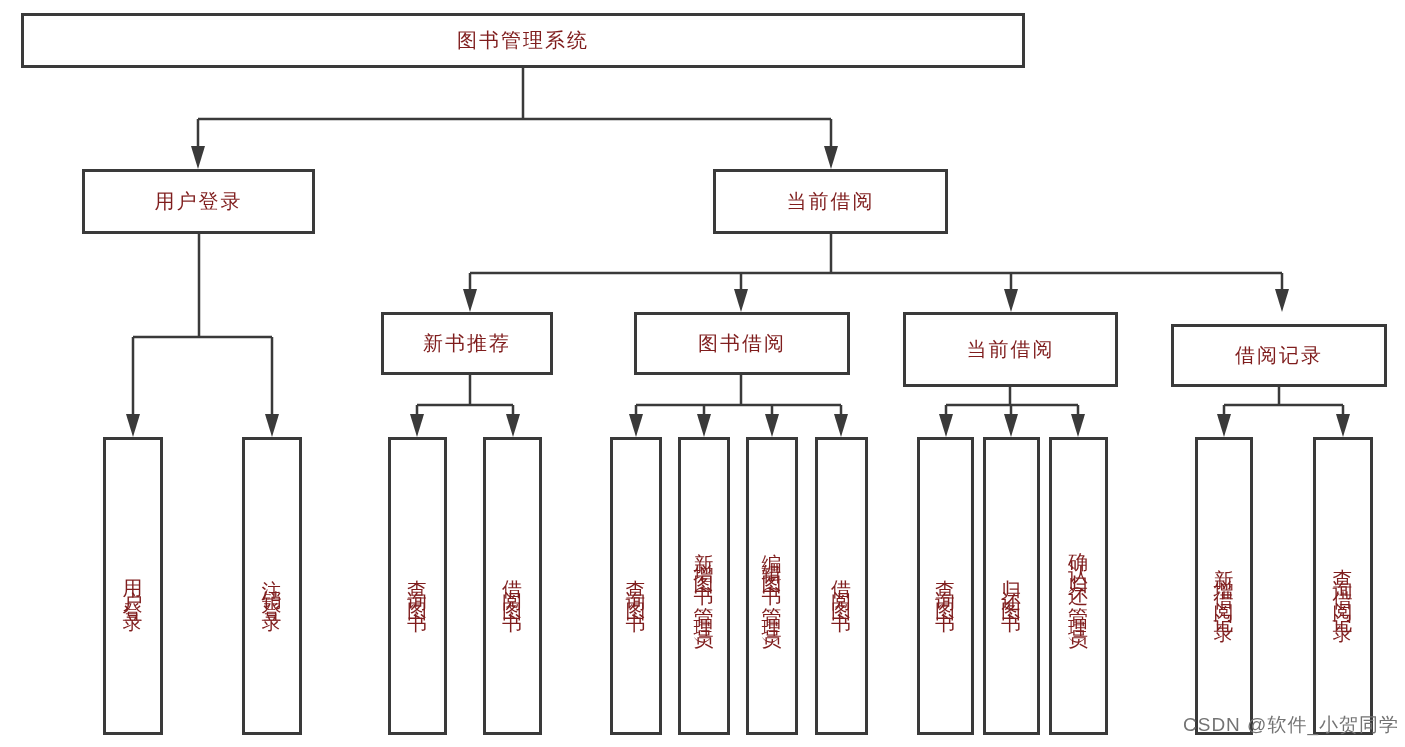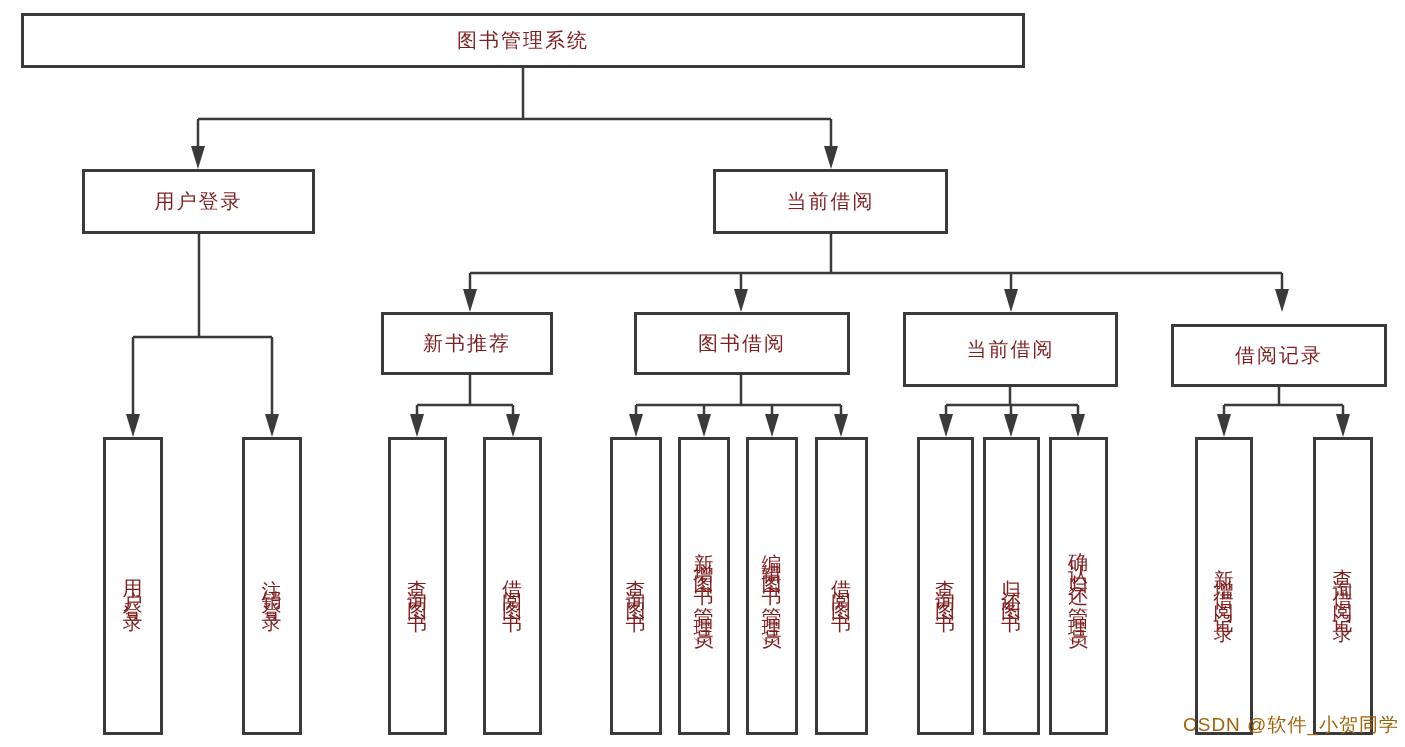--- a/index.html
+++ b/index.html
@@ -39,21 +39,21 @@
     font-size: 20px;
     letter-spacing: 11px;
     line-height: 1;
   }
   .watermark {
     position: absolute;
     left: 1183px;
     top: 712px;
     font-size: 19px;
     letter-spacing: 1px;
-    color: #a16207;
+    color: #737373;
     white-space: nowrap;
     z-index: 3;
   }
 </style>
 </head>
 <body>
 
 <div class="canvas">
 
   <svg class="wires" viewBox="0 0 1405 747" xmlns="http://www.w3.org/2000/svg">

